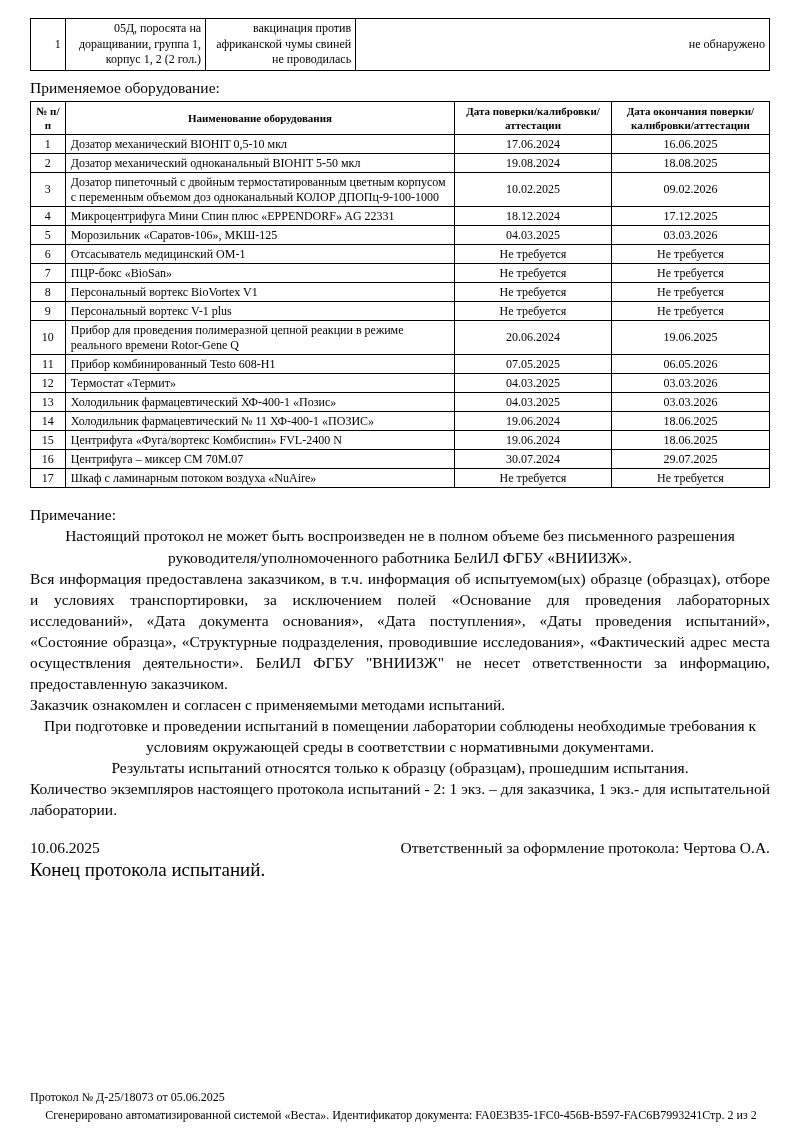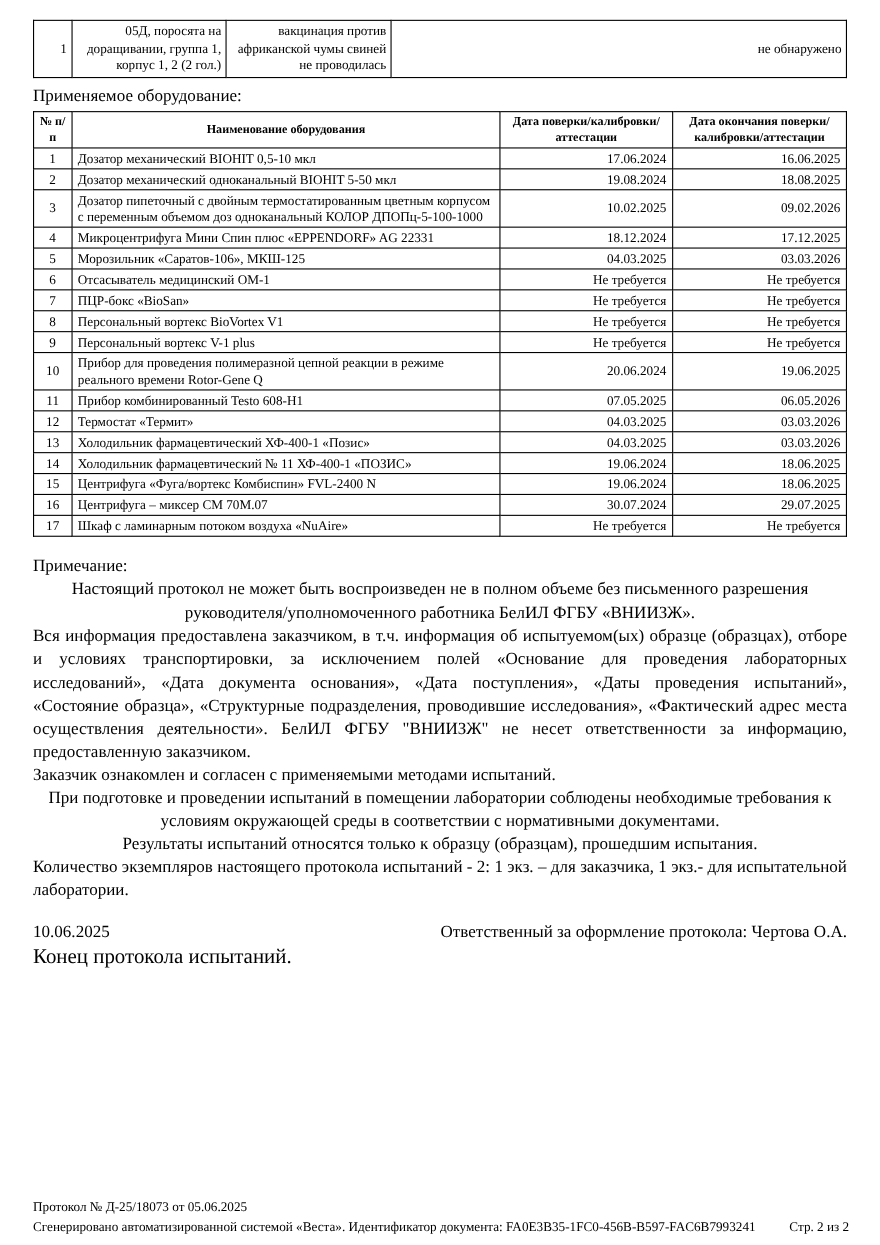--- a/index.html
+++ b/index.html
@@ -20,39 +20,39 @@
   .sample-table .c-res  { width: 56%; }
 
   .section-heading { font-size: 15.5px; margin: 8px 0 4px 0; }
 
   
   .equip-table { font-size: 12px; line-height: 1.25; }
   .equip-table th { font-weight: bold; font-size: 11px; text-align: center; padding: 2px 3px; line-height: 1.3; }
   .equip-table td { padding: 1.5px 5px; }
   .equip-table td.num  { text-align: center; }
   .equip-table td.name { text-align: left; }
-  .equip-table td.date { text-align: right; }
+  .equip-table td.date { text-align: center; }
   .equip-table .c-num  { width: 4.7%; }
   .equip-table .c-name { width: 52.7%; }
   .equip-table .c-date { width: 21.2%; }
   .equip-table .c-dend { width: 21.4%; }
 
   
   .notes { margin-top: 16px; font-size: 15.5px; line-height: 1.36; }
   .notes .note-heading { font-size: 15.5px; }
   .notes p { text-align: center; }
   .notes p:nth-of-type(2), .notes p:nth-of-type(3), .notes p:nth-of-type(6) { text-align: justify; }
 
   
   .signoff-row { display: flex; justify-content: space-between; margin-top: 18px; font-size: 15.5px; }
   .end-line { font-size: 19px; margin-top: 2px; }
 
   
   .footer { position: absolute; left: 30px; right: 28px; bottom: 8px; font-size: 12px; line-height: 1.5; }
-  .footer-line2 { display: flex; justify-content: space-between; }
+  .footer-line2 { display: flex; justify-content: center; }
 </style>
 </head>
 <body>
 
 <div class="page">
 
   <table class="sample-table">
     <colgroup>
         <col class="c-num">
         <col class="c-desc">
@@ -94,21 +94,21 @@
           <td class="date">16.06.2025</td>
         </tr>
         <tr>
           <td class="num">2</td>
           <td class="name">Дозатор механический одноканальный BIOHIT 5-50 мкл</td>
           <td class="date">19.08.2024</td>
           <td class="date">18.08.2025</td>
         </tr>
         <tr>
           <td class="num">3</td>
-          <td class="name">Дозатор пипеточный с двойным термостатированным цветным корпусом с переменным объемом доз одноканальный КОЛОР ДПОПц-5-100-1000</td>
+          <td class="name">Дозатор пипеточный с двойным термостатированным цветным корпусом с переменным объемом доз одноканальный КОЛОР ДПОПц-9-100-1000</td>
           <td class="date">10.02.2025</td>
           <td class="date">09.02.2026</td>
         </tr>
         <tr>
           <td class="num">4</td>
           <td class="name">Микроцентрифуга Мини Спин плюс «EPPENDORF» AG 22331</td>
           <td class="date">18.12.2024</td>
           <td class="date">17.12.2025</td>
         </tr>
         <tr>

